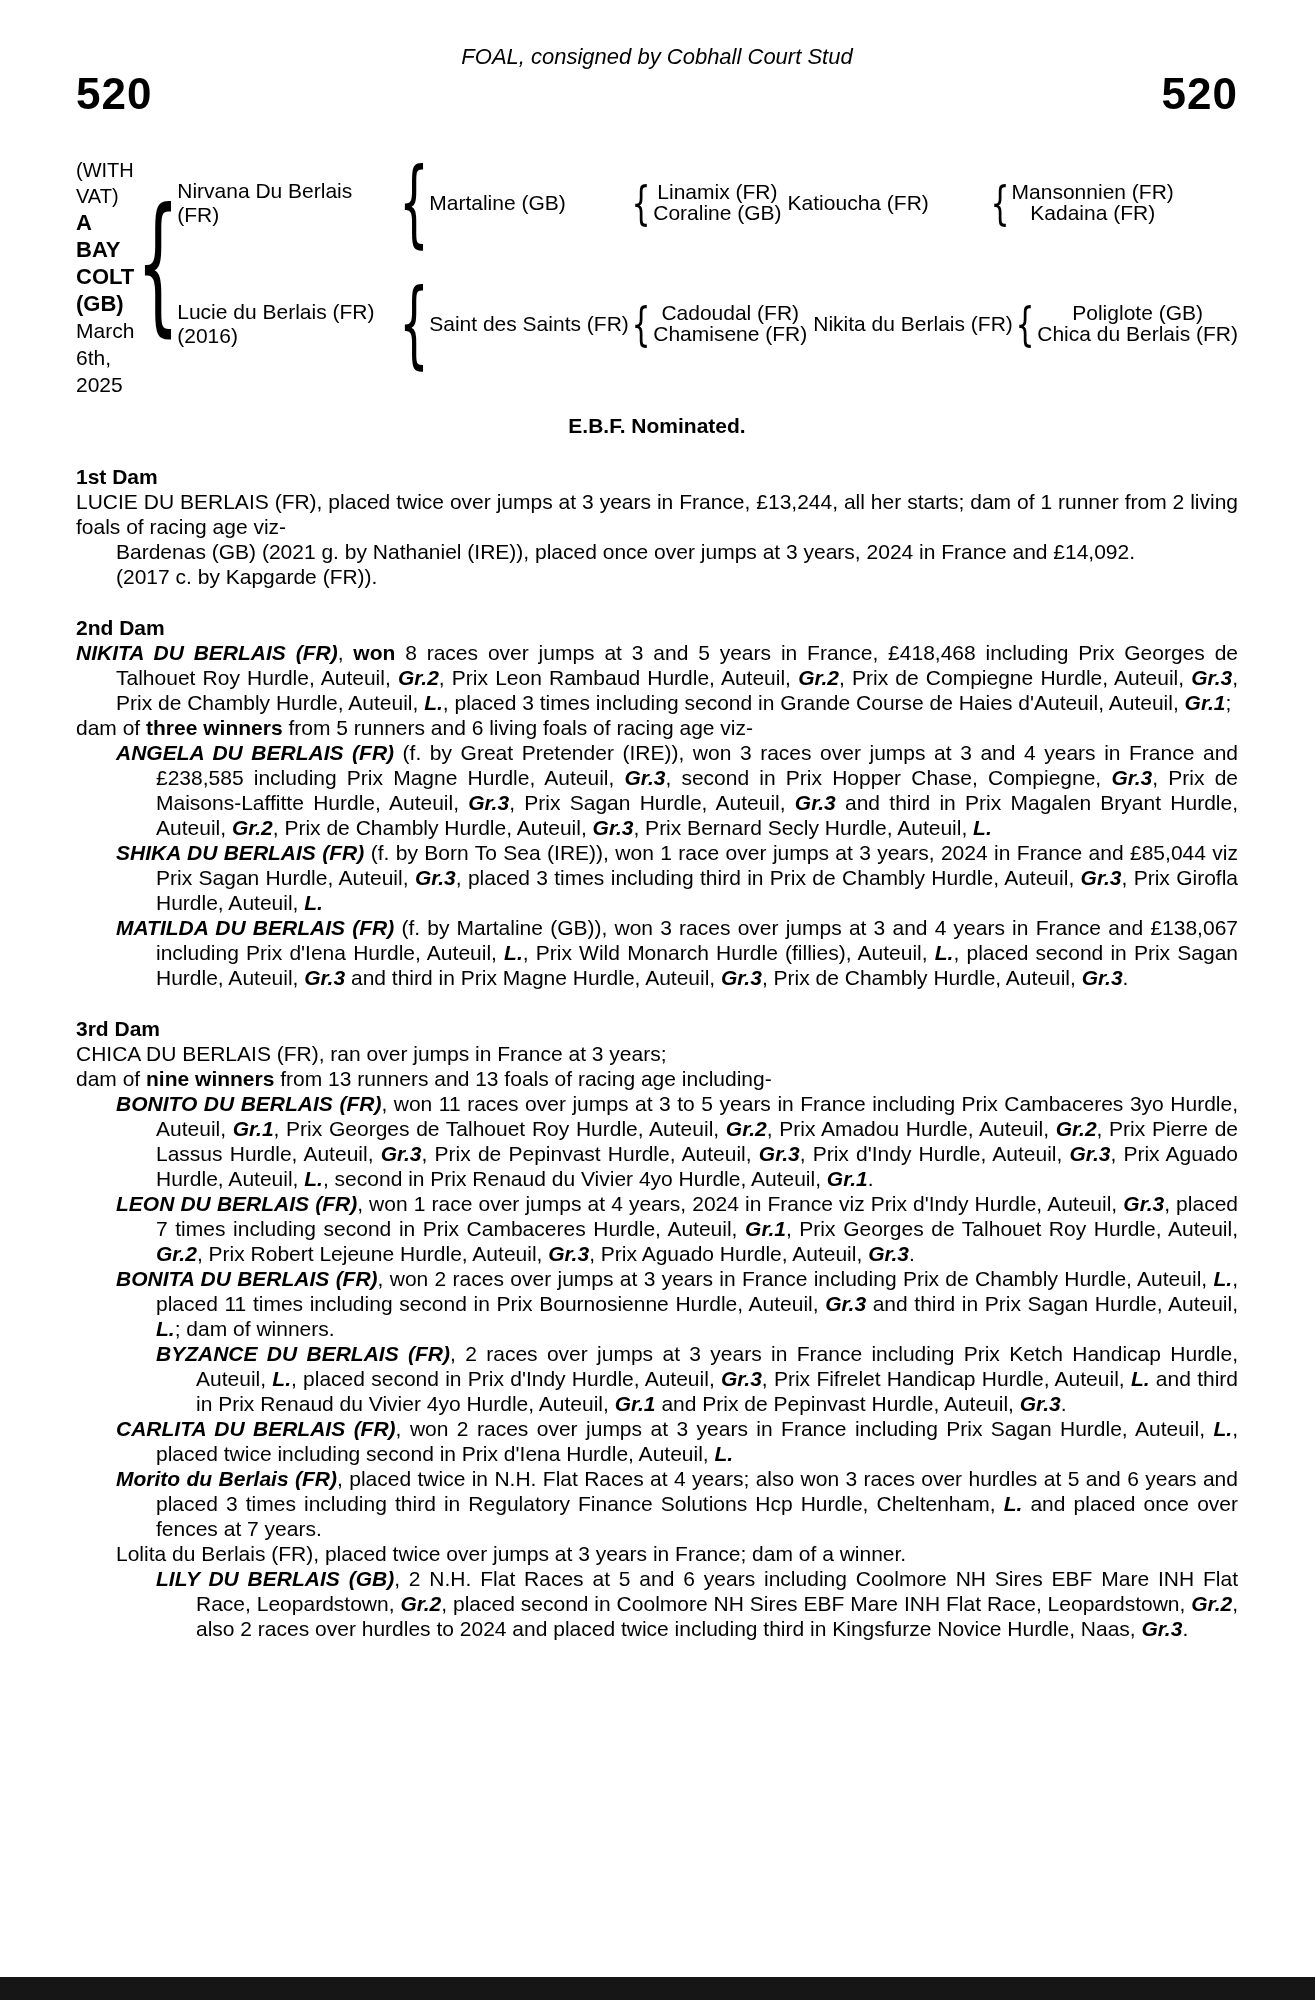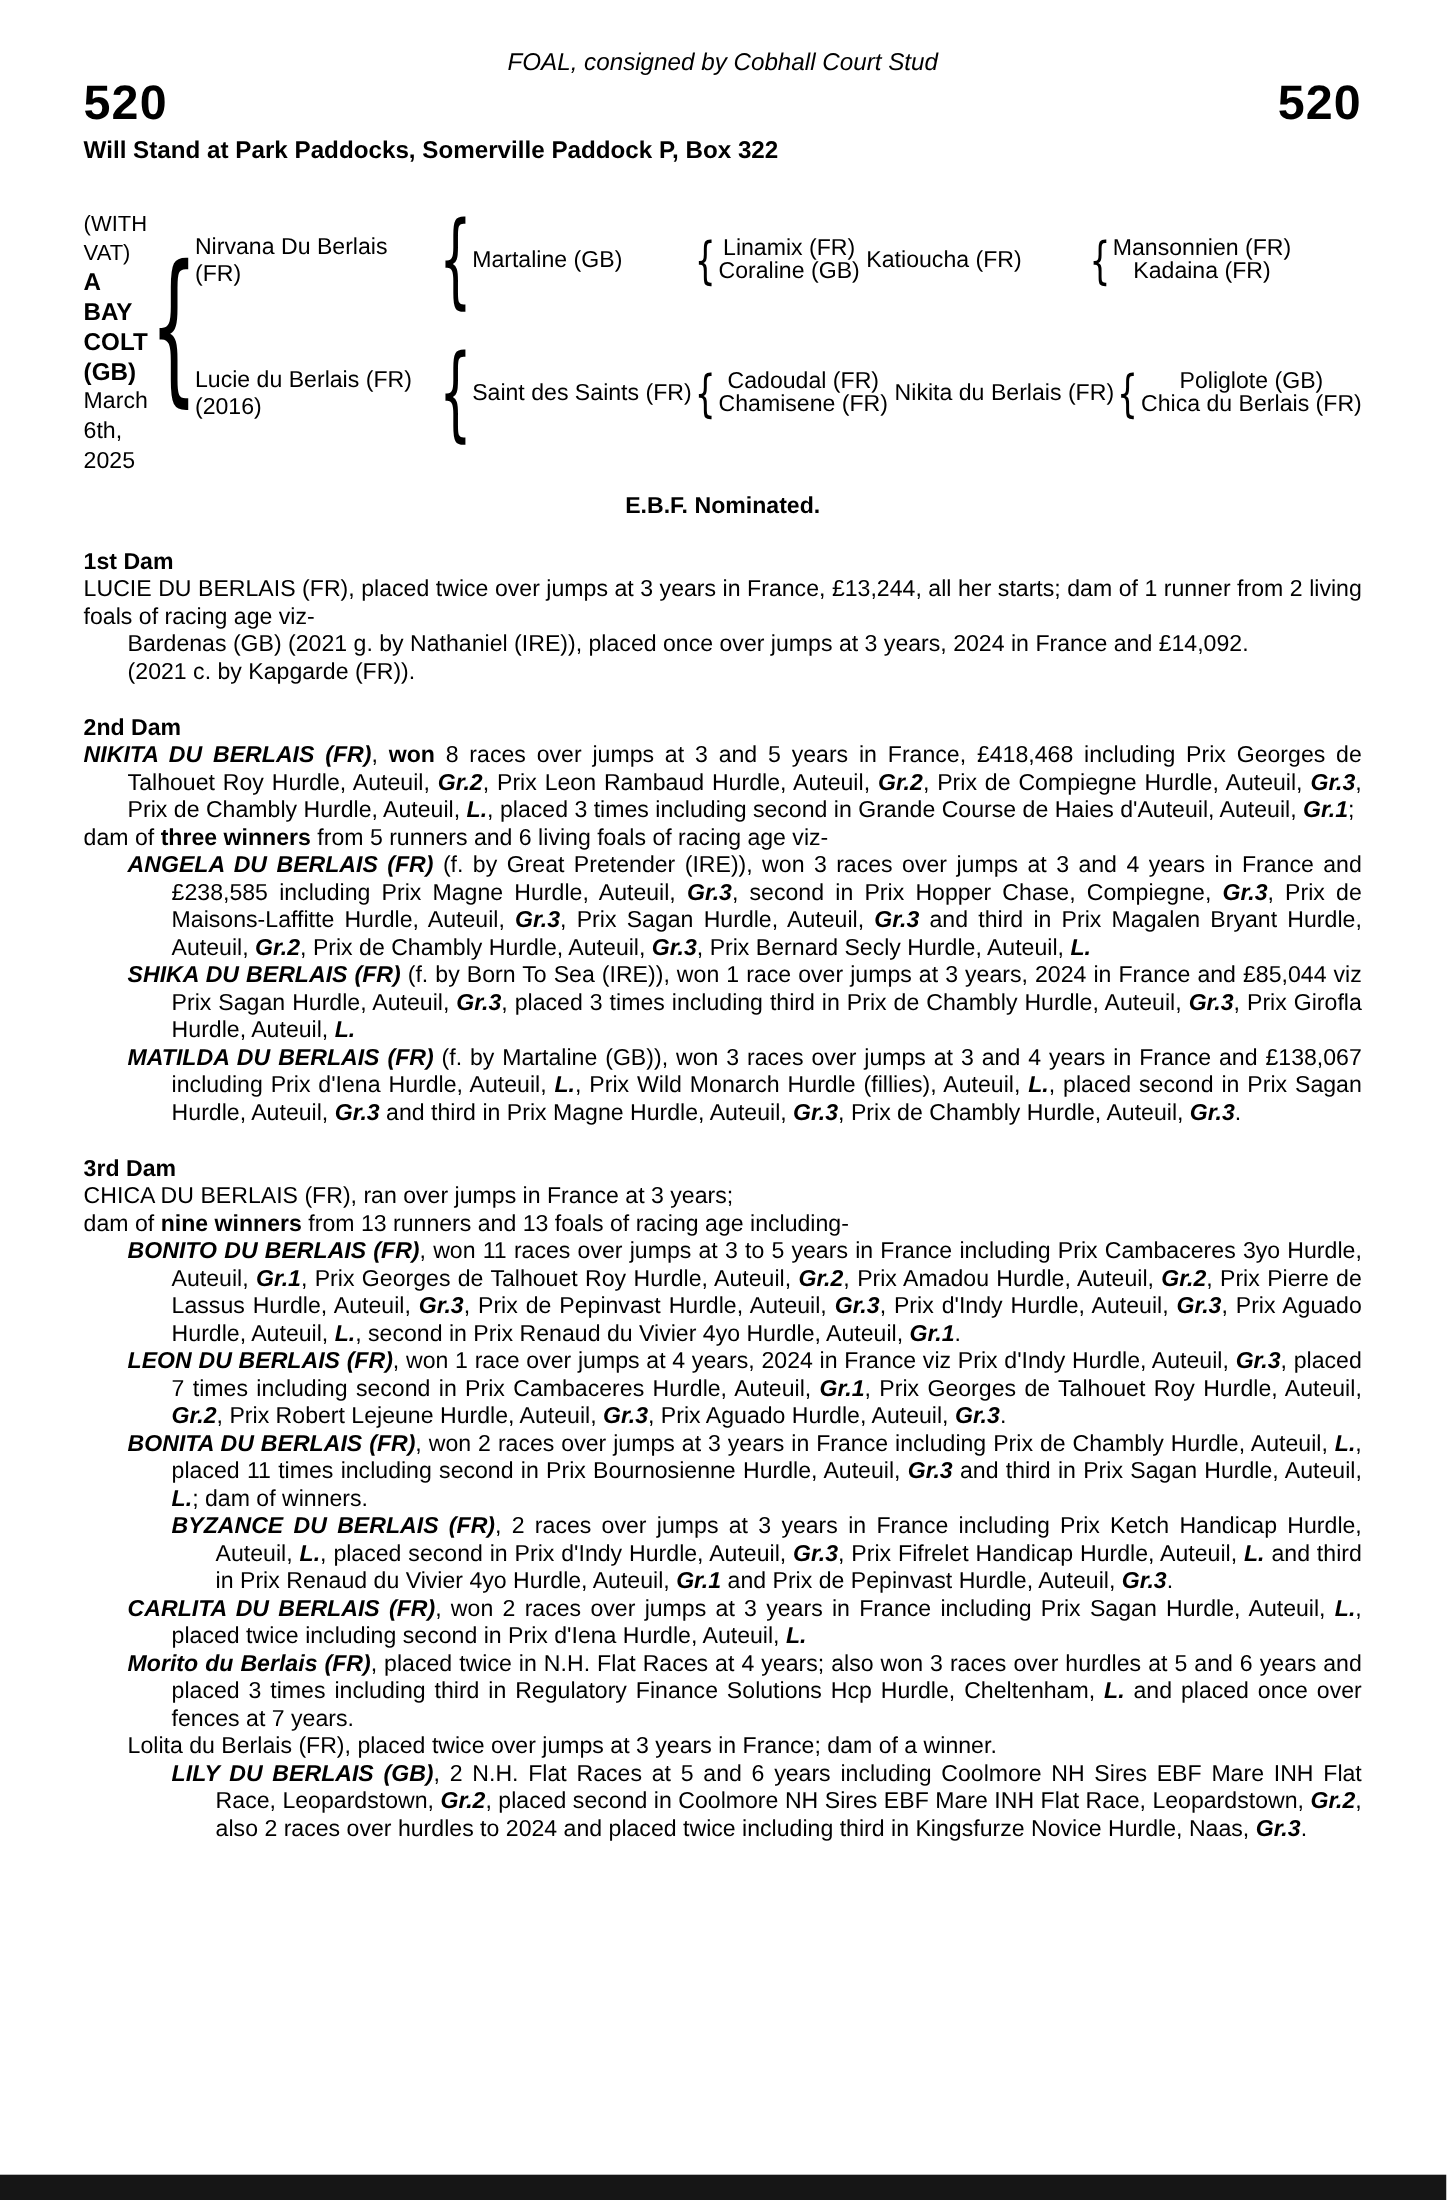--- a/index.html
+++ b/index.html
@@ -57,21 +57,20 @@
 
 <div class="content">
 
   <div class="consignor">FOAL, consigned by Cobhall Court Stud</div>
 
   <div class="lot-row">
     <div class="lot">520</div>
     <div class="lot">520</div>
   </div>
 
-  <div class="stand-line">Will Stand at Park Paddocks, Somerville Paddock P, Box 322</div>
 
   <div class="pedigree">
     <div class="foal-info">
       <div class="vat">(WITH VAT)</div>
       <div class="desc">A BAY COLT (GB)</div>
       <div class="date">March 6th, 2025</div>
     </div>
     <div class="brace brace-lg">{</div>
     <div class="ped-tree">
 
@@ -126,21 +125,21 @@
 
     </div>
   </div>
 
   <div class="ebf">E.B.F. Nominated.</div>
 
   <div>
       <div class="dam-heading">1st Dam</div>
       <p class="para" style="padding-left: 0px; text-indent: 0px;"><span>LUCIE DU BERLAIS (FR), placed twice over jumps at 3 years in France, £13,244, all her starts; dam of 1 runner from 2 living foals of racing age viz-</span></p>
       <p class="para" style="padding-left: 80px; text-indent: -40px;"><span>Bardenas (GB) (2021 g. by Nathaniel (IRE)), placed once over jumps at 3 years, 2024 in France and £14,092.</span></p>
-      <p class="para" style="padding-left: 80px; text-indent: -40px;"><span>(2021 c. by Kapgarde (FR)).</span></p>
+      <p class="para" style="padding-left: 80px; text-indent: -40px;"><span>(2017 c. by Kapgarde (FR)).</span></p>
       <div class="dam-heading">2nd Dam</div>
       <p class="para" style="padding-left: 40px; text-indent: -40px;"><span class="run-bi">NIKITA DU BERLAIS (FR)</span><span>, </span><span class="run-b">won</span><span> 8 races over jumps at 3 and 5 years in France, £418,468 including Prix Georges de Talhouet Roy Hurdle, Auteuil, </span><span class="run-bi">Gr.2</span><span>, Prix Leon Rambaud Hurdle, Auteuil, </span><span class="run-bi">Gr.2</span><span>, Prix de Compiegne Hurdle, Auteuil, </span><span class="run-bi">Gr.3</span><span>, Prix de Chambly Hurdle, Auteuil, </span><span class="run-bi">L.</span><span>, placed 3 times including second in Grande Course de Haies d'Auteuil, Auteuil, </span><span class="run-bi">Gr.1</span><span>;</span></p>
       <p class="para" style="padding-left: 0px; text-indent: 0px;"><span>dam of </span><span class="run-b">three winners</span><span> from 5 runners and 6 living foals of racing age viz-</span></p>
       <p class="para" style="padding-left: 80px; text-indent: -40px;"><span class="run-bi">ANGELA DU BERLAIS (FR)</span><span> (f. by Great Pretender (IRE)), won 3 races over jumps at 3 and 4 years in France and £238,585 including Prix Magne Hurdle, Auteuil, </span><span class="run-bi">Gr.3</span><span>, second in Prix Hopper Chase, Compiegne, </span><span class="run-bi">Gr.3</span><span>, Prix de Maisons-Laffitte Hurdle, Auteuil, </span><span class="run-bi">Gr.3</span><span>, Prix Sagan Hurdle, Auteuil, </span><span class="run-bi">Gr.3</span><span> and third in Prix Magalen Bryant Hurdle, Auteuil, </span><span class="run-bi">Gr.2</span><span>, Prix de Chambly Hurdle, Auteuil, </span><span class="run-bi">Gr.3</span><span>, Prix Bernard Secly Hurdle, Auteuil, </span><span class="run-bi">L.</span></p>
       <p class="para" style="padding-left: 80px; text-indent: -40px;"><span class="run-bi">SHIKA DU BERLAIS (FR)</span><span> (f. by Born To Sea (IRE)), won 1 race over jumps at 3 years, 2024 in France and £85,044 viz Prix Sagan Hurdle, Auteuil, </span><span class="run-bi">Gr.3</span><span>, placed 3 times including third in Prix de Chambly Hurdle, Auteuil, </span><span class="run-bi">Gr.3</span><span>, Prix Girofla Hurdle, Auteuil, </span><span class="run-bi">L.</span></p>
       <p class="para" style="padding-left: 80px; text-indent: -40px;"><span class="run-bi">MATILDA DU BERLAIS (FR)</span><span> (f. by Martaline (GB)), won 3 races over jumps at 3 and 4 years in France and £138,067 including Prix d'Iena Hurdle, Auteuil, </span><span class="run-bi">L.</span><span>, Prix Wild Monarch Hurdle (fillies), Auteuil, </span><span class="run-bi">L.</span><span>, placed second in Prix Sagan Hurdle, Auteuil, </span><span class="run-bi">Gr.3</span><span> and third in Prix Magne Hurdle, Auteuil, </span><span class="run-bi">Gr.3</span><span>, Prix de Chambly Hurdle, Auteuil, </span><span class="run-bi">Gr.3</span><span>.</span></p>
       <div class="dam-heading">3rd Dam</div>
       <p class="para" style="padding-left: 0px; text-indent: 0px;"><span>CHICA DU BERLAIS (FR), ran over jumps in France at 3 years;</span></p>
       <p class="para" style="padding-left: 0px; text-indent: 0px;"><span>dam of </span><span class="run-b">nine winners</span><span> from 13 runners and 13 foals of racing age including-</span></p>
       <p class="para" style="padding-left: 80px; text-indent: -40px;"><span class="run-bi">BONITO DU BERLAIS (FR)</span><span>, won 11 races over jumps at 3 to 5 years in France including Prix Cambaceres 3yo Hurdle, Auteuil, </span><span class="run-bi">Gr.1</span><span>, Prix Georges de Talhouet Roy Hurdle, Auteuil, </span><span class="run-bi">Gr.2</span><span>, Prix Amadou Hurdle, Auteuil, </span><span class="run-bi">Gr.2</span><span>, Prix Pierre de Lassus Hurdle, Auteuil, </span><span class="run-bi">Gr.3</span><span>, Prix de Pepinvast Hurdle, Auteuil, </span><span class="run-bi">Gr.3</span><span>, Prix d'Indy Hurdle, Auteuil, </span><span class="run-bi">Gr.3</span><span>, Prix Aguado Hurdle, Auteuil, </span><span class="run-bi">L.</span><span>, second in Prix Renaud du Vivier 4yo Hurdle, Auteuil, </span><span class="run-bi">Gr.1</span><span>.</span></p>

